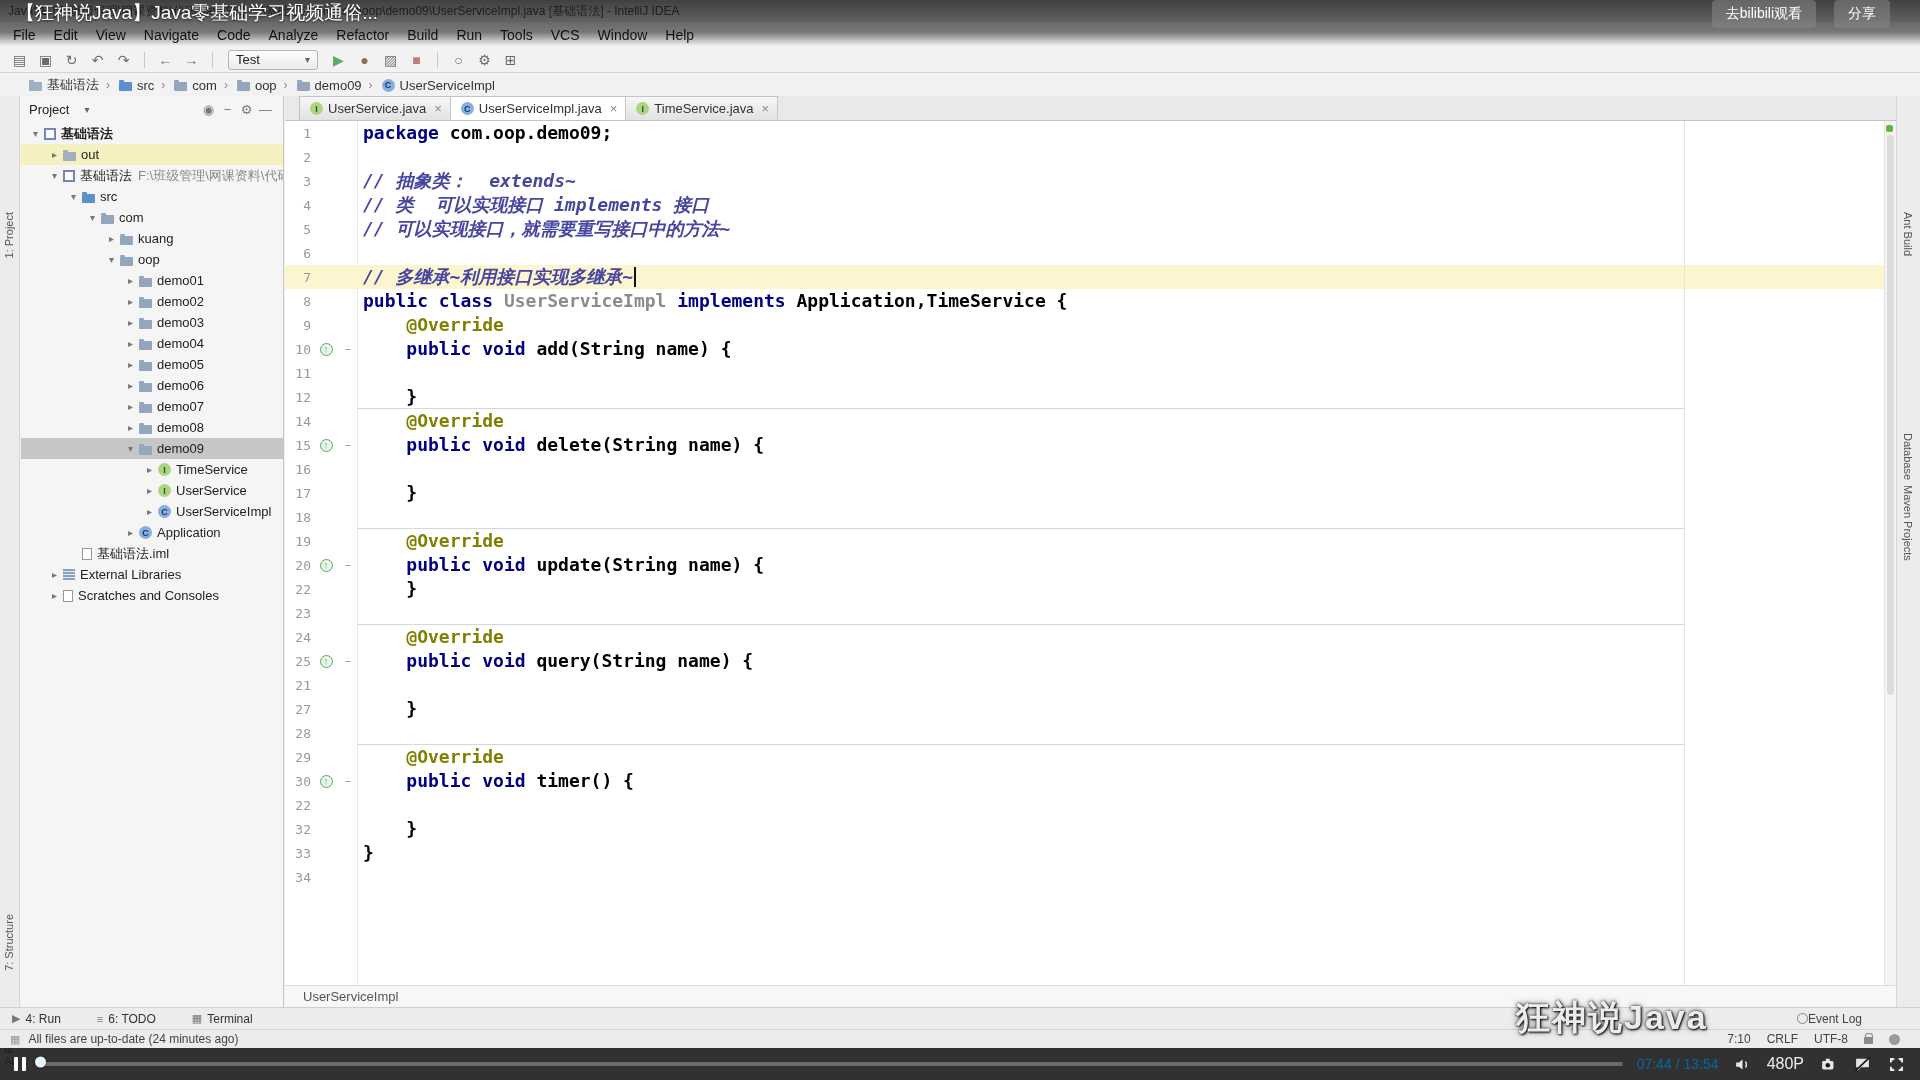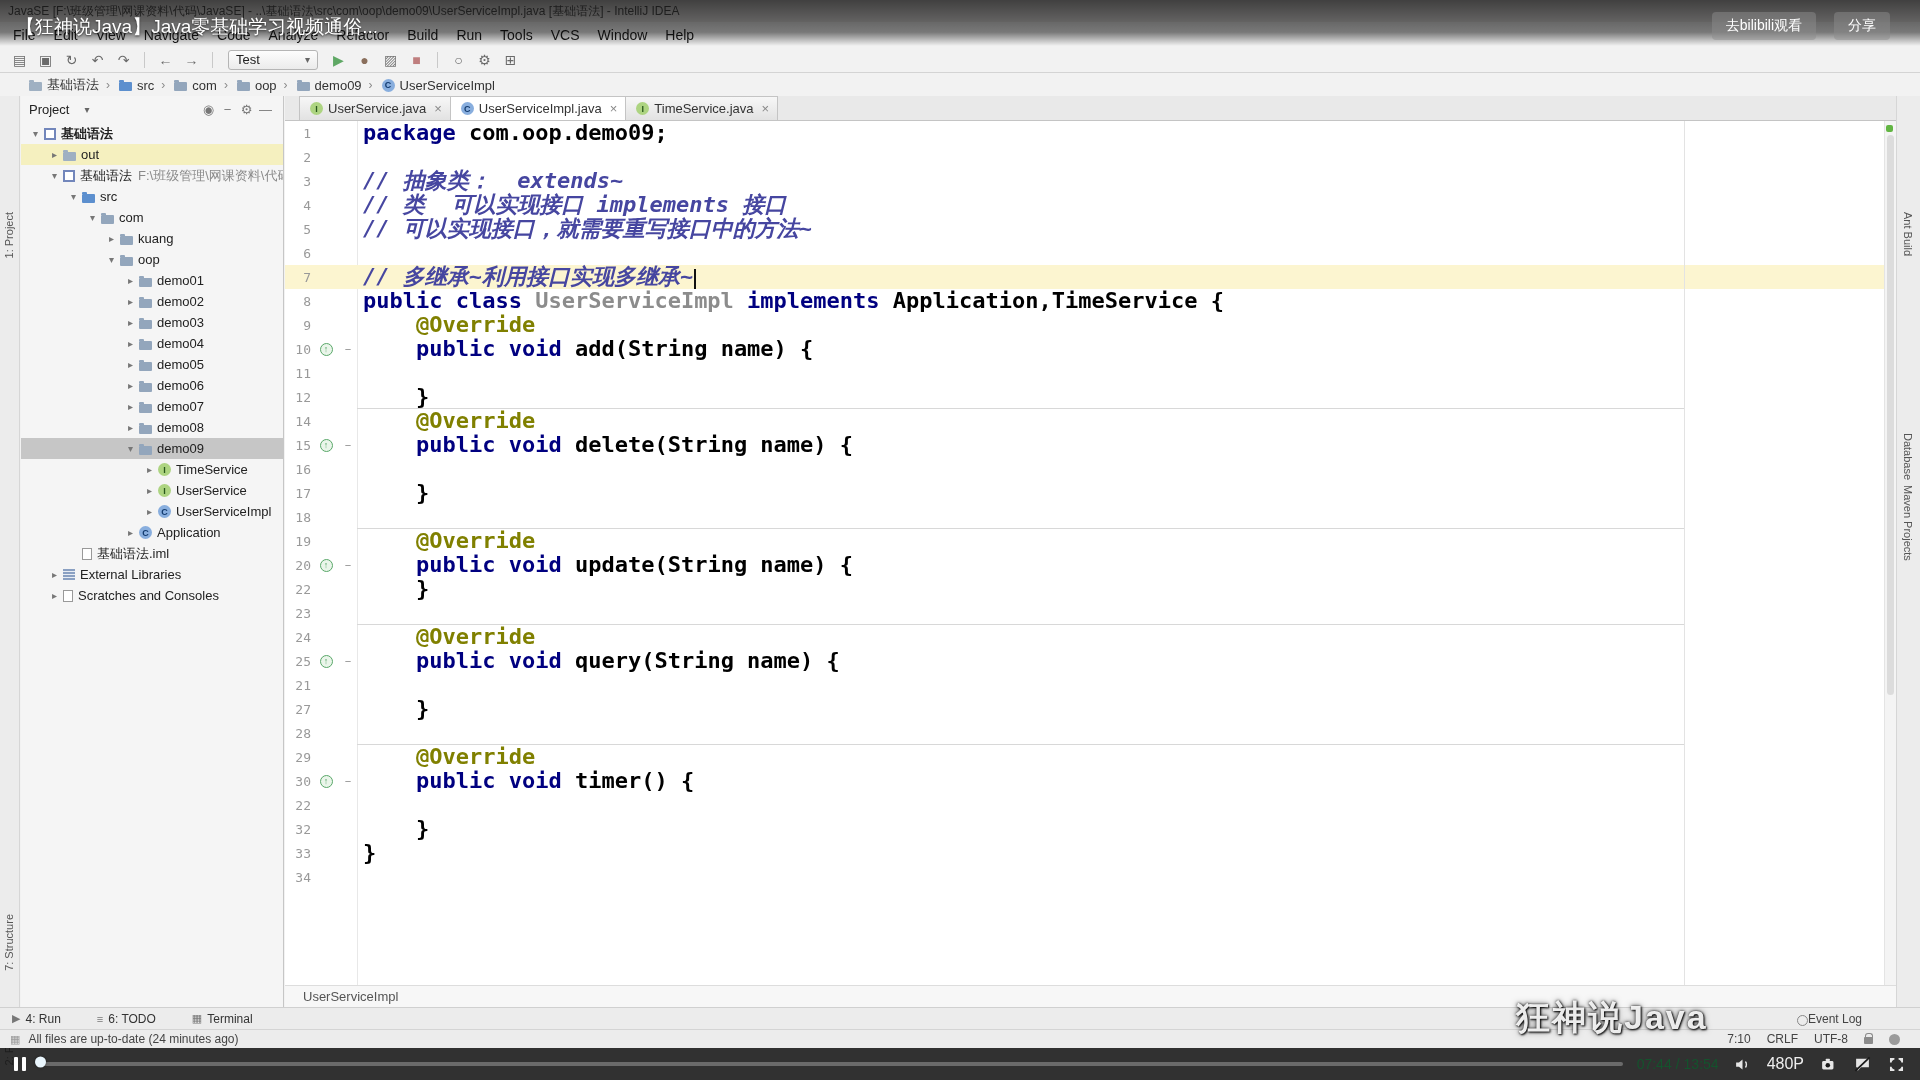--- a/index.html
+++ b/index.html
@@ -76,71 +76,71 @@
   .editor::before{content:'';position:absolute;left:72px;top:0;bottom:0;width:1px;background:#e8e8e8}
   .margin-guide{position:absolute;left:1399px;top:0;bottom:0;width:1px;background:#e3e3e3}
   .code-line{height:24px;display:flex;align-items:center;position:relative}
   .code-line.cur{background:#fcf5d0}
   .code-line.sep::before{content:'';position:absolute;left:72px;width:1327px;top:-1px;height:1px;background:#d8d8d8}
   .ln-num{width:28px;flex:none;text-align:right;color:#999;font-size:13px;font-family:"DejaVu Sans Mono",monospace;padding-right:2px}
   .ln-mark{width:26px;flex:none;display:flex;justify-content:center}
   .override-icon{width:13px;height:13px;border-radius:50%;border:1px solid #59a869;color:#59a869;
     font-size:9px;line-height:11px;text-align:center;display:block;font-weight:bold;background:#eaf5ea}
   .ln-fold{width:18px;flex:none;color:#888;font-size:11px;text-align:center}
-  .ln-code{font-family:"DejaVu Sans Mono",monospace;font-size:22px;font-weight:bold;white-space:pre;
+  .ln-code{font-family:"DejaVu Sans Mono",monospace;font-size:18px;font-weight:bold;white-space:pre;
     color:#000;margin-left:6px;line-height:24px}
   .tok-k{color:#000080}
   .tok-c{color:#4646a0;font-style:italic}
   .tok-a{color:#808000}
   .tok-nm{color:#8c8c8c}
   .tok-p{color:#000}
   .caret{display:inline-block;width:2px;height:20px;background:#111;vertical-align:text-bottom;margin-left:1px}
   .v-scroll{position:absolute;right:0;top:0;bottom:0;width:12px;background:#f4f4f4;border-left:1px solid #e4e4e4}
   .v-thumb{position:absolute;left:2px;right:2px;top:14px;height:560px;background:#dcdcdc;border-radius:5px}
   .inspect-ok{position:absolute;right:3px;top:4px;width:7px;height:7px;background:#62b543;border-radius:2px}
 
   .editor-breadcrumb{position:absolute;left:285px;right:24px;top:985px;height:22px;background:#f7f7f7;
     border-top:1px solid #ddd;display:flex;align-items:center;padding-left:18px;font-size:13px;color:#555}
 
   
   .bottom-bar{position:absolute;left:0;right:0;top:1007px;height:22px;background:#ececec;
     border-top:1px solid #d0d0d0;display:flex;align-items:center;padding:0 12px;font-size:12px;color:#333}
   .bb-items{display:flex;align-items:center}
   .bb-item{display:flex;align-items:center;gap:5px;margin-right:36px}
   .bb-icon{color:#777;font-size:11px}
-  .bb-right{margin-left:auto;display:flex;align-items:flex-end;gap:0;margin-right:46px;color:#444}
+  .bb-right{margin-left:auto;display:flex;align-items:center;gap:0;margin-right:46px;color:#444}
   .evt-icon{width:11px;height:11px;border:1px solid #888;border-radius:50%;display:inline-block}
 
   .statusbar{position:absolute;left:0;right:0;top:1029px;height:19px;background:#ececec;
     border-top:1px solid #d4d4d4;display:flex;align-items:center;font-size:12px;color:#444;padding:0 10px;gap:8px}
   .sb-grid{color:#999;font-size:11px}
   .sb-right{margin-left:auto;display:flex;gap:16px;align-items:center;margin-right:10px}
   .lock-icon{width:9px;height:7px;background:#8a8a8a;position:relative;display:inline-block;border-radius:1px;margin-top:3px}
   .lock-icon::before{content:'';position:absolute;top:-4px;left:1px;width:6px;height:4px;
     border:1.5px solid #8a8a8a;border-bottom:none;border-radius:3px 3px 0 0}
   .hector-icon{width:11px;height:11px;border-radius:50%;background:#9a9a9a;display:inline-block}
 
   
-  .v-top{position:absolute;left:0;top:0;right:0;height:46px;z-index:50;display:flex;align-items:flex-end;
+  .v-top{position:absolute;left:0;top:0;right:0;height:46px;z-index:50;display:flex;align-items:flex-start;
     padding:0 16px 6px 16px;background:linear-gradient(to bottom,rgba(0,0,0,.72),rgba(0,0,0,.5) 70%,rgba(0,0,0,0))}
   .v-title{color:#fff;font-size:19px;text-shadow:0 1px 2px rgba(0,0,0,.6)}
   .v-top-right{margin-left:auto;display:flex;gap:18px;margin-right:14px}
   .v-btn{background:rgba(140,140,140,.5);color:#fff;font-size:14px;padding:5px 14px;border-radius:4px;cursor:pointer}
   .watermark{position:absolute;left:1516px;top:995px;font-size:34px;font-weight:bold;letter-spacing:2px;
     color:rgba(255,255,255,.92);z-index:40;
     text-shadow:0 0 3px rgba(0,0,0,.8),0 0 6px rgba(0,0,0,.5),1px 1px 2px rgba(0,0,0,.9)}
   .v-bottom{position:absolute;left:0;right:0;bottom:0;height:32px;background:rgba(22,22,22,.88);z-index:50;
     display:flex;align-items:center;padding:0 14px;gap:14px}
   .pause-icon{display:flex;gap:4px;cursor:pointer}
   .pause-icon span{width:4px;height:14px;background:#fff;border-radius:1px}
   .v-track{flex:1;height:4px;background:rgba(255,255,255,.28);border-radius:2px;position:relative;cursor:pointer}
   .v-fill{height:100%;background:#21a3dc;border-radius:2px;position:relative}
   .v-knob{position:absolute;right:-6px;top:50%;transform:translateY(-50%);width:11px;height:11px;
     border-radius:50%;background:#eaf6fd;box-shadow:0 0 3px rgba(0,0,0,.4)}
-  .v-time{color:#14532d;font-size:14px;white-space:nowrap;display:flex;gap:4px}
+  .v-time{color:#0369a1;font-size:14px;white-space:nowrap;display:flex;gap:4px}
   .v-q{color:#eee;font-size:16px;cursor:pointer}
   .v-ic{width:20px;height:20px;display:flex;align-items:center;justify-content:center;cursor:pointer}
   .v-ic svg{width:17px;height:17px;fill:#e6e6e6}
 </style>
 </head>
 <body>
 
 <div class="stage">
 
   <div>

